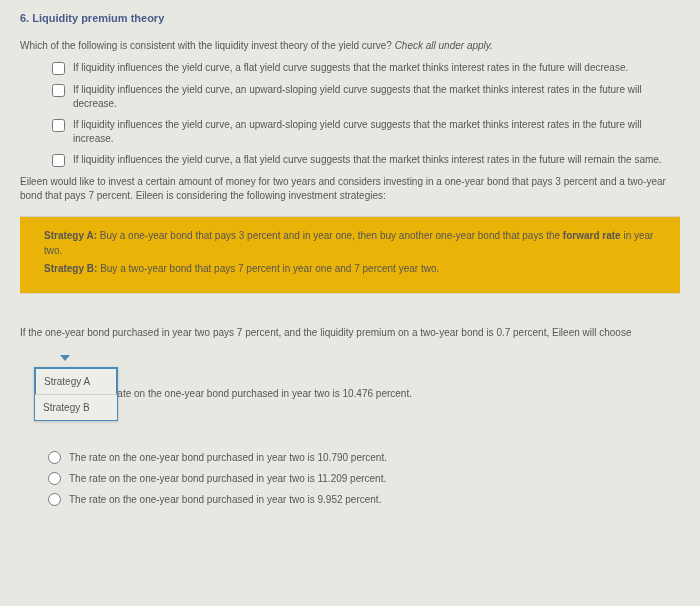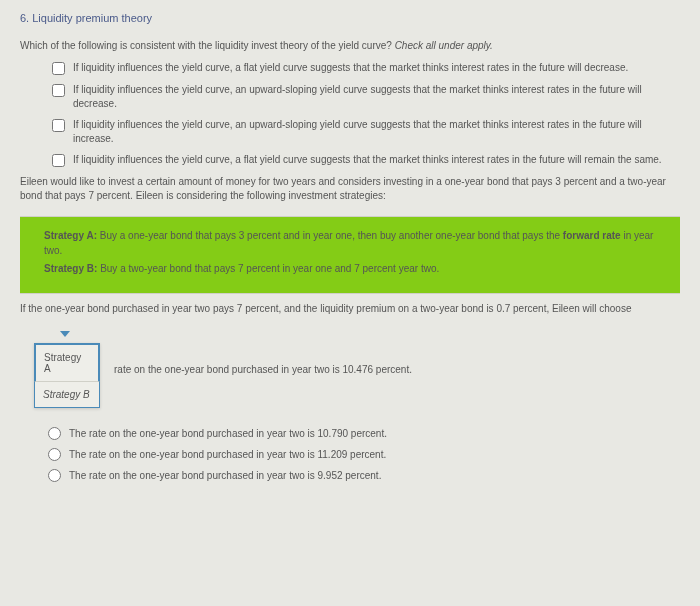--- a/index.html
+++ b/index.html
@@ -7,21 +7,21 @@
       width: 700px;
       height: 606px;
       background: #e8e8e3;
       font-family: Arial, Helvetica, sans-serif;
       font-size: 10px;
       color: #555;
       padding: 12px 20px;
       overflow: hidden;
     }
     .q-title {
-      font-weight: normal;
+      font-weight: bold;
       color: #4a5a8a;
       font-size: 11px;
       margin-bottom: 16px;
     }
     .prompt {
       margin-bottom: 10px;
     }
     .prompt .hint { font-style: italic; }
     .check-list {
       padding-left: 32px;
@@ -35,50 +35,50 @@
     .check-item input[type="checkbox"] {
       margin-right: 8px;
       margin-top: 1px;
       flex-shrink: 0;
     }
     .para {
       margin-bottom: 14px;
       line-height: 1.35;
     }
     .strategy-box {
-      background: #84cc16;
+      background: #eab308;
       border-top: 1px solid #d0d0c8;
       border-bottom: 1px solid #d0d0c8;
       padding: 12px 24px;
-      margin: 14px 0 8px 0;
+      margin: 14px 0 32px 0;
       line-height: 1.45;
     }
     .strategy-box .line { margin-bottom: 4px; }
     .strategy-box strong { font-weight: bold; }
     .dropdown-wrap {
       margin-top: 8px;
       position: relative;
     }
     .dd-menu {
       position: absolute;
       top: 14px;
       left: 14px;
       border: 1px solid #4a8ab8;
       background: #eeeee9;
-      width: 66px;
+      width: 84px;
       box-shadow: 0 1px 3px rgba(0,0,0,0.15);
       z-index: 2;
     }
     .dd-item {
       padding: 7px 8px;
       font-size: 10px;
       border-bottom: 1px solid #d0d0c8;
       cursor: pointer;
     }
-    .dd-item:last-child { border-bottom: none; font-style: italic; }
+    .dd-item:last-child { border-bottom: none; }
     .dd-item.active {
       border: 2px solid #4a8ab8;
       border-bottom: 1px solid #d0d0c8;
       margin: -1px -1px 0 -1px;
     }
     .dd-caret {
       position: absolute;
       top: 2px;
       left: 40px;
       width: 0;

